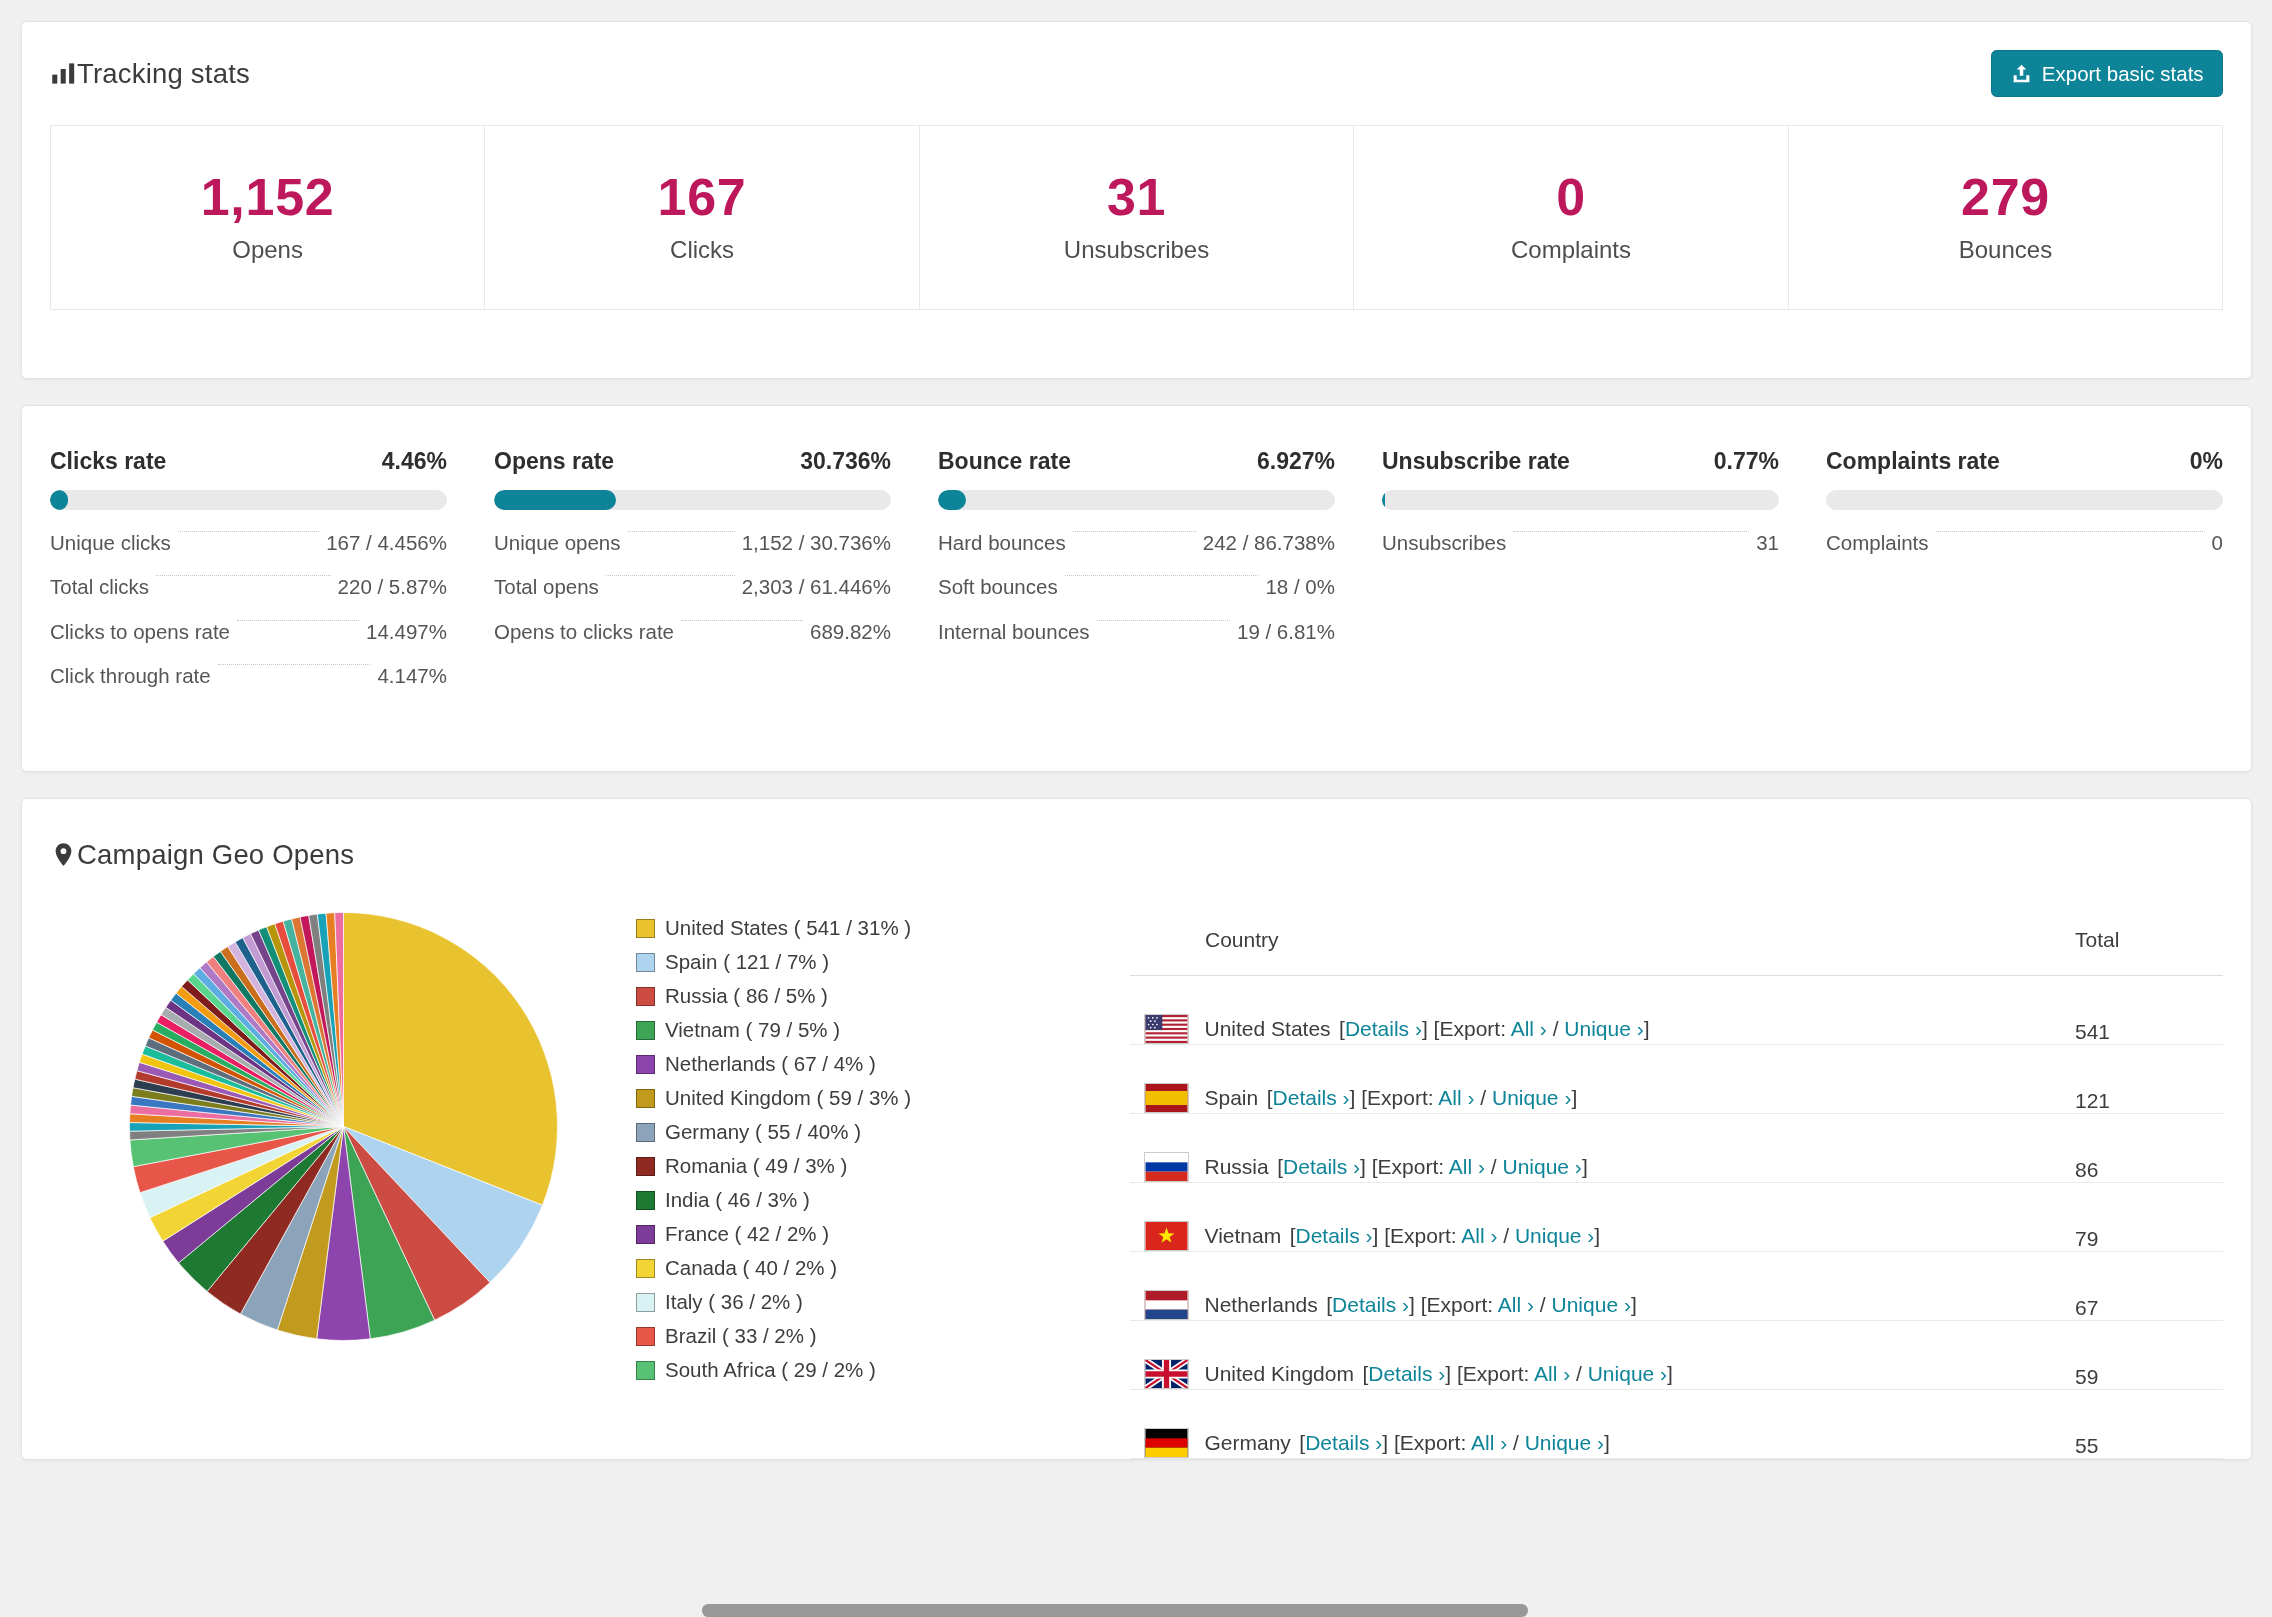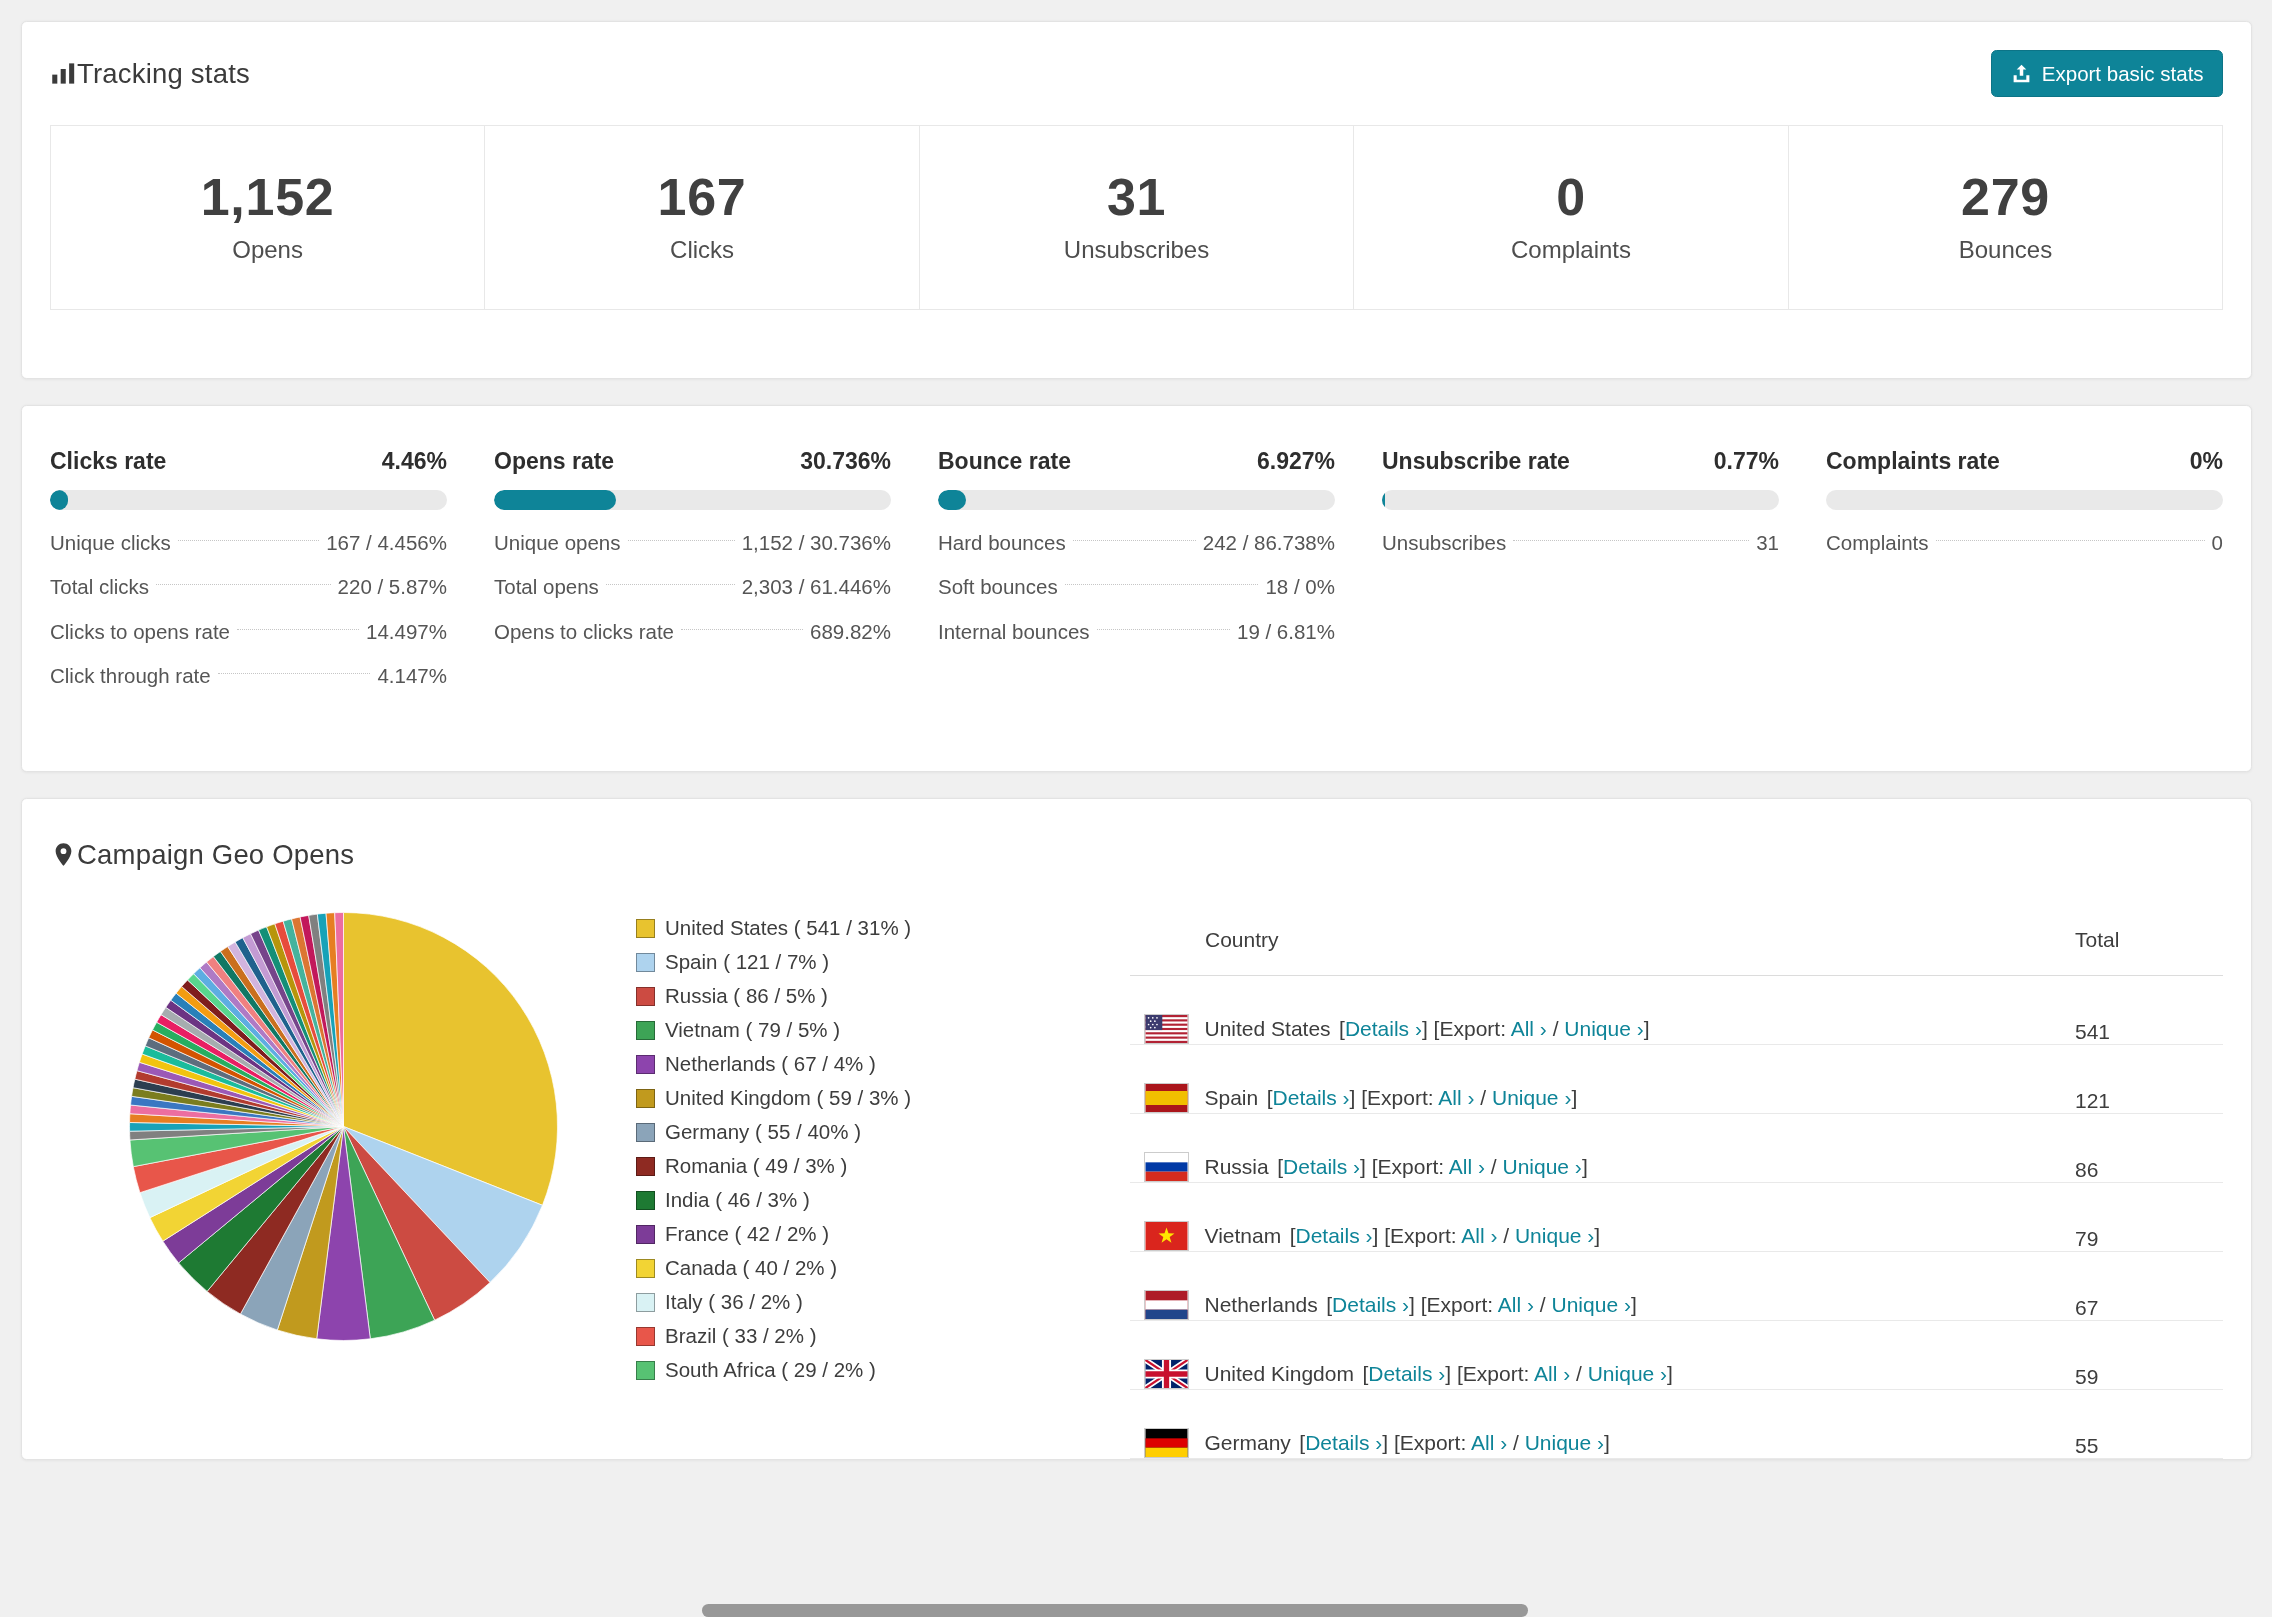--- a/index.html
+++ b/index.html
@@ -14,34 +14,34 @@
   .card-head{display:flex;justify-content:space-between;align-items:center}
   .head-left{display:flex;align-items:center;}
   .hicon svg{width:27px;height:27px;display:block}
   .htitle{font-size:27.5px;color:#3b3b3b;font-weight:500;letter-spacing:0.2px}
 
   
   .card.tracking{padding:28px 28px 68px}
   .stats-row{display:flex;margin-top:28px}
   .stat-box{flex:1;border:0.7px solid #e8e8e8;margin-left:-0.7px;text-align:center;padding:42px 7px 45px}
   .stat-box:first-child{margin-left:0}
-  .stat-value{font-size:52px;line-height:1.15;font-weight:700;color:#404040;letter-spacing:0.7px}
+  .stat-value{font-size:52px;line-height:1.15;font-weight:700;color:#be185d;letter-spacing:0.7px}
   .stat-label{font-size:24px;color:#4e4e4e;margin-top:8.5px}
   .export-btn{display:flex;align-items:center;gap:10px;background:#0e8498;border:0.7px solid #0c7487;color:#fff;
     font-size:20.5px;padding:10.6px 18.4px;border-radius:5.6px;font-family:inherit;cursor:pointer}
   .export-btn svg{width:21px;height:21px;display:block}
 
   
   .card.rates{padding:42px 28px 83px}
   .rates-grid{display:grid;grid-template-columns:1fr 1fr 1fr 1fr 1fr;column-gap:47px;row-gap:68px}
   .rate-head{display:flex;justify-content:space-between;align-items:baseline}
   .rate-title,.rate-pct{font-size:23px;font-weight:700;color:#2e2e2e}
   .rate-bar{height:20px;background:#e9e9e9;border-radius:10px;margin-top:15.5px;overflow:hidden}
   .rate-fill{height:100%;background:#0e8498;border-radius:10px}
-  .rate-row{display:flex;align-items:center;margin-top:20.5px;font-size:20.5px;color:#555}
+  .rate-row{display:flex;align-items:flex-start;margin-top:20.5px;font-size:20.5px;color:#555}
   .rlabel,.rvalue{white-space:nowrap}
   .leader{flex:1;border-bottom:1.4px dotted #c6c6c6;margin:0 7px 5.6px}
 
   
   .card.geo{padding:40px 28px 0;margin-bottom:0}
   .geo-body{display:flex;align-items:flex-start;margin-top:34px}
   .pie-wrap{width:586px;display:flex;justify-content:center;padding-top:4.2px}
   .pie-wrap svg{width:435px;height:435px}
   .legend{width:494px;padding-top:11.3px}
   .legend-item{display:flex;align-items:center;margin-bottom:10px}

